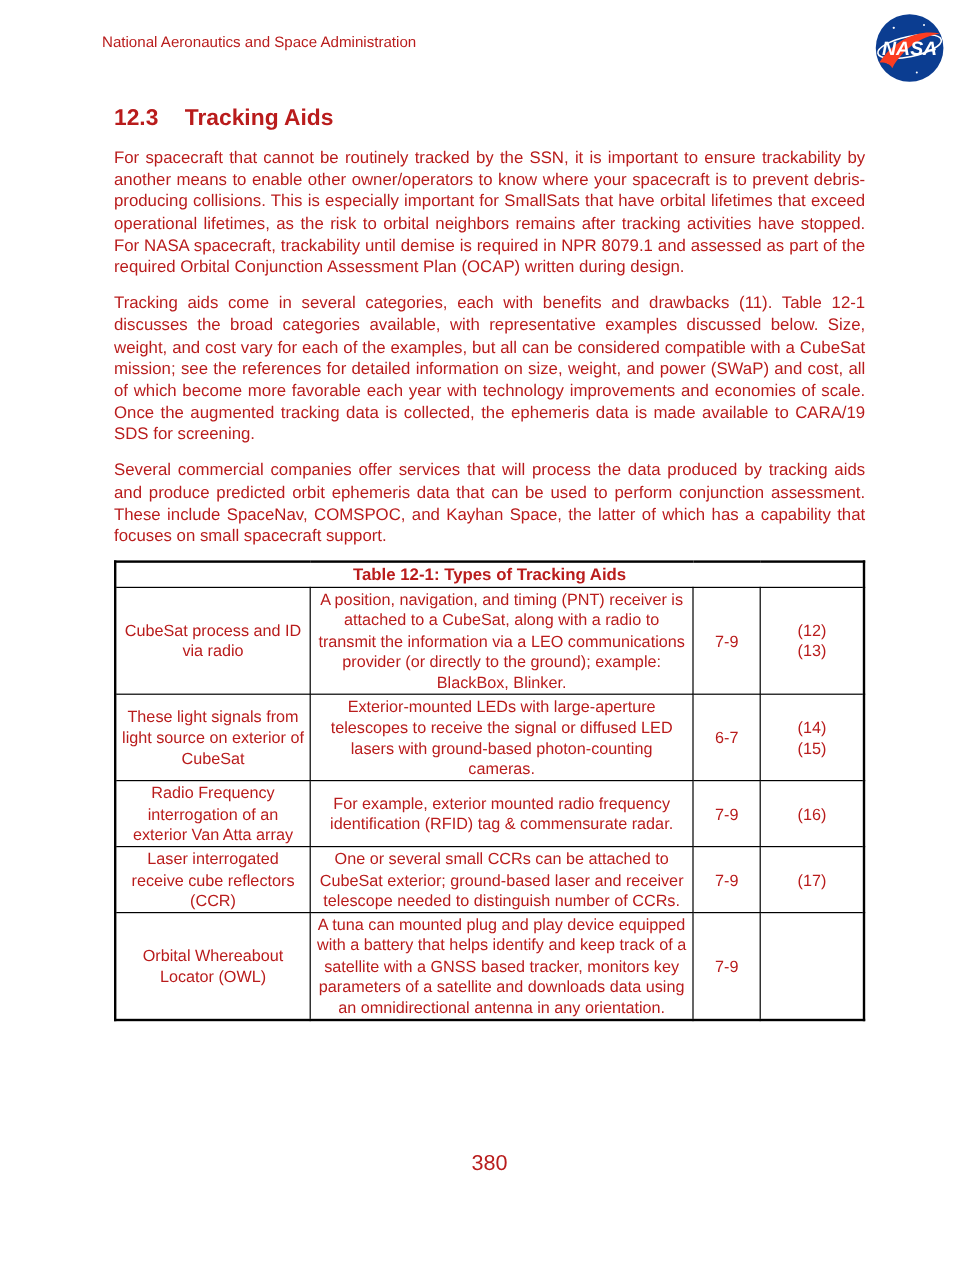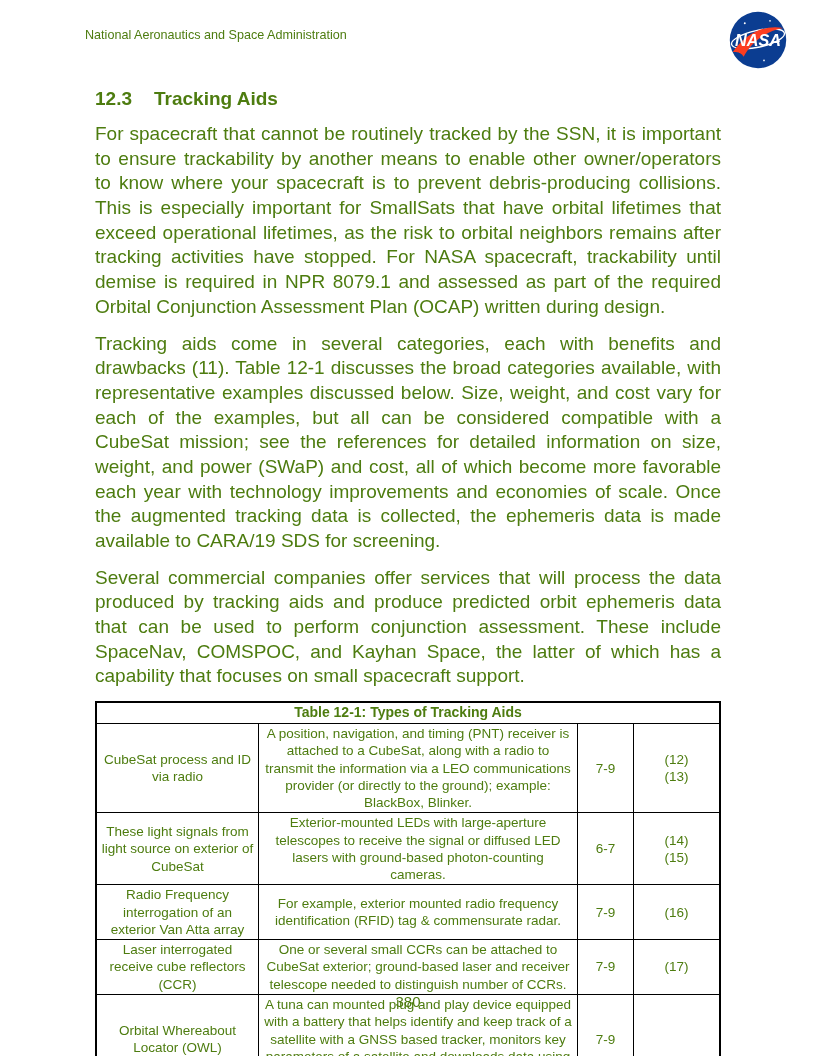--- a/index.html
+++ b/index.html
@@ -2,21 +2,21 @@
 <html><head>
 <meta charset="utf-8">
 <style>
   html, body { margin: 0; padding: 0; background: #ffffff; }
   .page {
     position: relative;
     width: 816px;
     height: 1056px;
     background: #ffffff;
     font-family: "Liberation Sans", sans-serif;
-    color: #4d7c0f;
+    color: #b91c1c;
     overflow: hidden;
     box-sizing: border-box;
   }
   .header-bar {
     position: absolute;
     top: 10px;
     left: 85px;
     right: 28px;
     display: flex;
     justify-content: space-between;
@@ -33,21 +33,21 @@
     left: 95px;
     width: 626px;
   }
   .section-heading {
     font-size: 19px;
     font-weight: bold;
     margin: 0 0 12px 0;
   }
   .section-heading .sec-num { margin-right: 22px; }
   p.body-para {
-    font-size: 19px;
+    font-size: 14px;
     line-height: 1.3;
     text-align: justify;
     margin: 0 0 12px 0;
   }
   table.tracking-table {
     border-collapse: collapse;
     width: 100%;
     margin-top: 10px;
     font-size: 13.5px;
     border-radius: 17px;
@@ -67,25 +67,25 @@
     padding: 2px 4px;
   }
   .col-head { font-weight: bold; }
   .col-scheme { width: 162px; }
   .col-desc  { width: 318px; }
   .col-trl   { width: 56px; }
   .col-cite  { width: 86px; }
   .multiline { white-space: pre-line; }
   .page-number {
     position: absolute;
-    bottom: 46px;
+    bottom: 76px;
     left: 0;
     width: 100%;
     text-align: center;
-    font-size: 15px;
+    font-size: 18px;
   }
 </style>
 </head>
 <body>
 
 <div class="page">
 
   <div class="header-bar">
     <div class="agency-line">National Aeronautics and Space Administration</div>
     <div class="logo-wrap">

